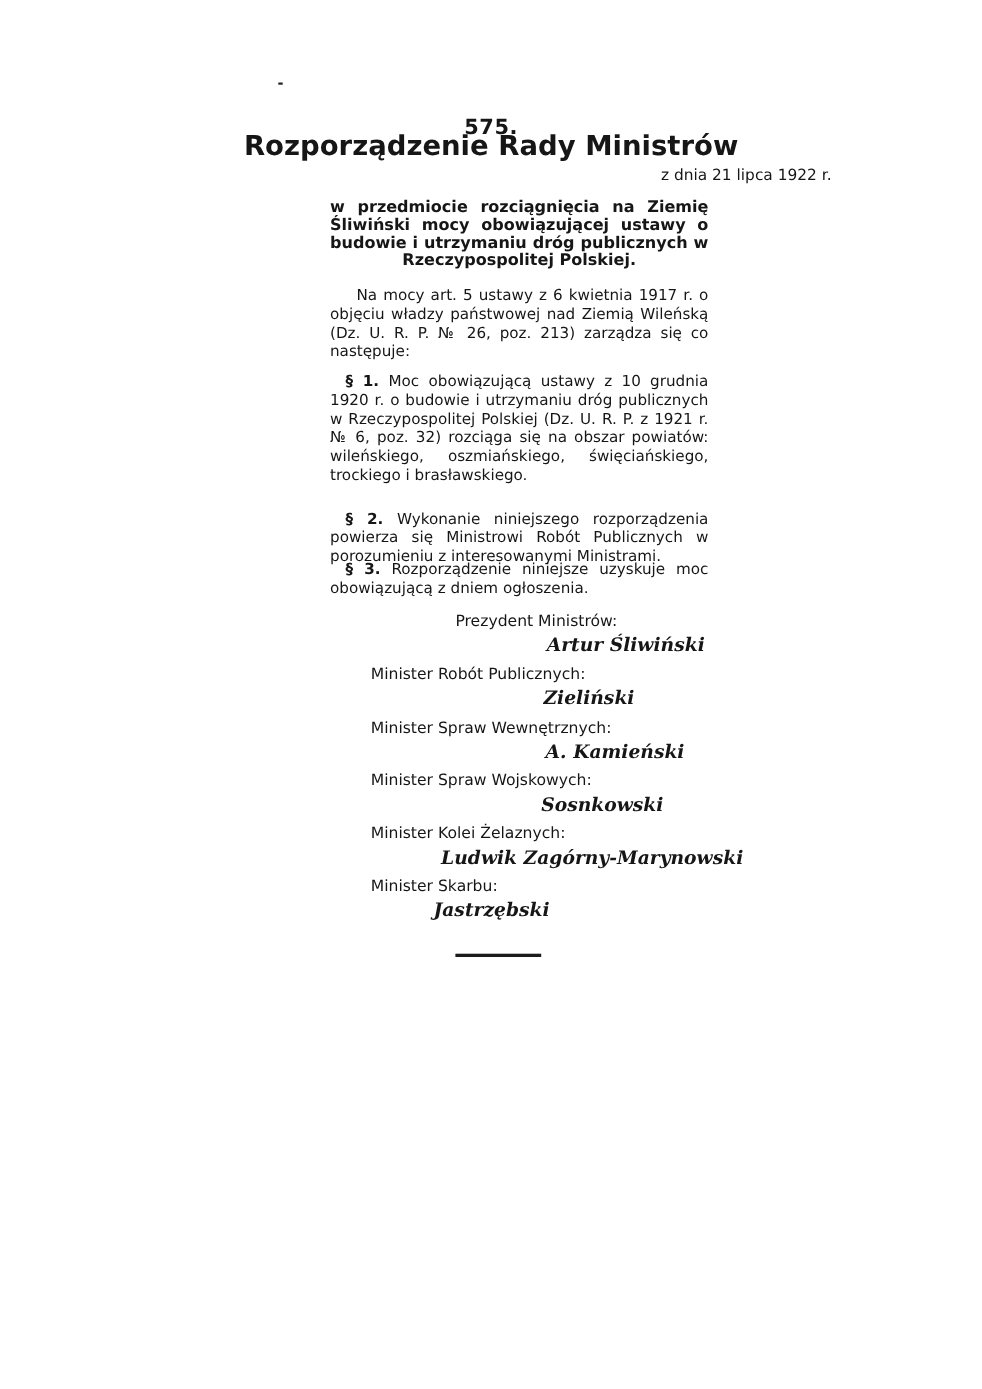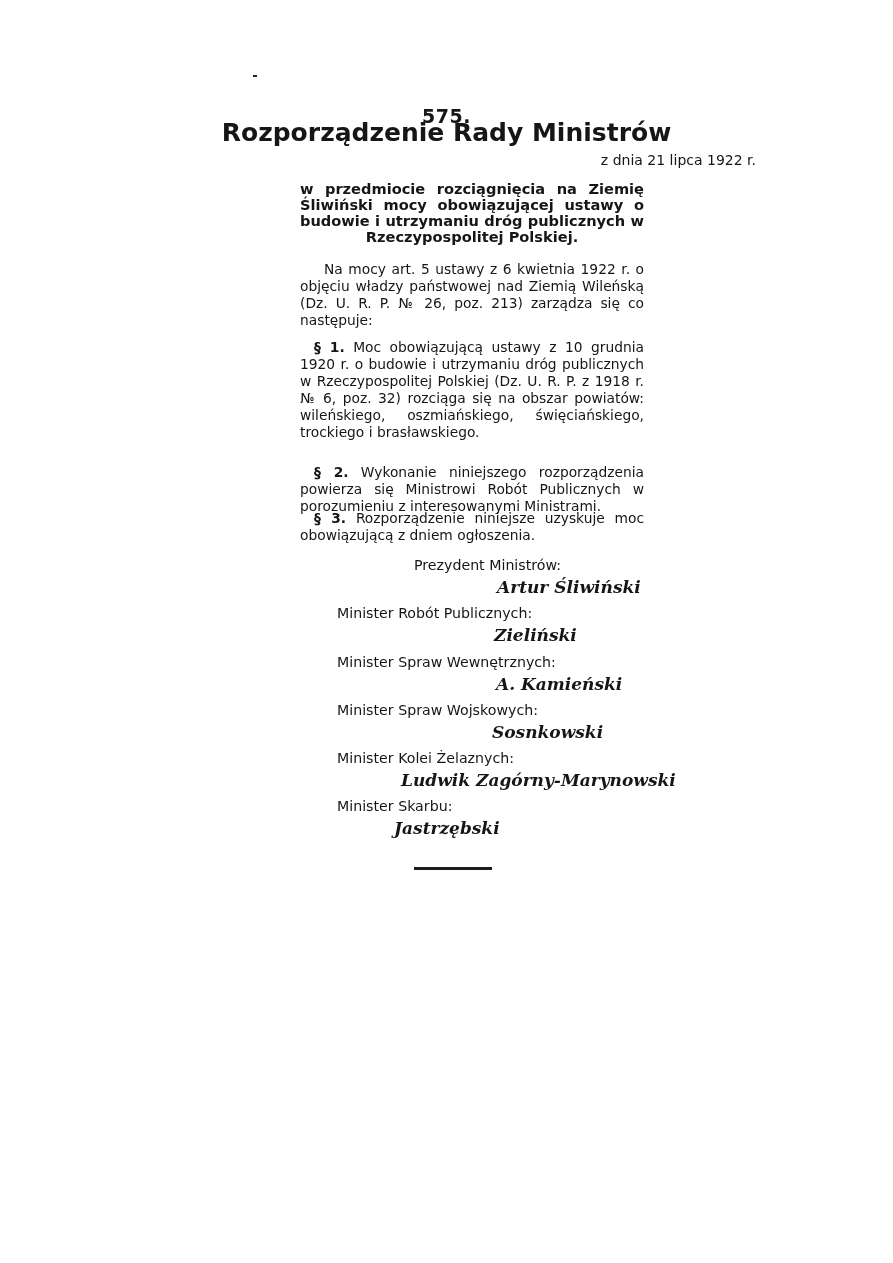--- a/index.html
+++ b/index.html
@@ -53,26 +53,26 @@
 <body>
 
 <div class="speck"></div>
 
 <div class="page-number">575.</div>
 <div class="title">Rozporządzenie Rady Ministrów</div>
 <div class="date">z dnia 21 lipca 1922 r.</div>
 <div class="subject">w przedmiocie rozciągnięcia na Ziemię Śliwiński mocy obowiązującej ustawy o budowie i utrzymaniu dróg publicznych w Rzeczypospolitej Polskiej.</div>
 
 <div class="para p-intro">
-  <span style="display:inline-block;width:24px"></span><span>Na mocy art. 5 ustawy z 6 kwietnia 1922 r. o objęciu władzy państwowej nad Ziemią Wileńską (Dz. U. R. P. № 26, poz. 213) zarządza się co następuje:</span>
+  <span style="display:inline-block;width:24px"></span><span>Na mocy art. 5 ustawy z 6 kwietnia 1917 r. o objęciu władzy państwowej nad Ziemią Wileńską (Dz. U. R. P. № 26, poz. 213) zarządza się co następuje:</span>
 </div>
 
 <div class="para p1">
   <span style="display:inline-block;width:14px"></span><span class="sec">§ 1.</span>
-  <span>Moc obowiązującą ustawy z 10 grudnia 1920 r. o budowie i utrzymaniu dróg publicznych w Rzeczypospolitej Polskiej (Dz. U. R. P. z 1918 r. № 6, poz. 32) rozciąga się na obszar powiatów: wileńskiego, oszmiańskiego, święciańskiego, trockiego i brasławskiego.</span>
+  <span>Moc obowiązującą ustawy z 10 grudnia 1920 r. o budowie i utrzymaniu dróg publicznych w Rzeczypospolitej Polskiej (Dz. U. R. P. z 1921 r. № 6, poz. 32) rozciąga się na obszar powiatów: wileńskiego, oszmiańskiego, święciańskiego, trockiego i brasławskiego.</span>
 </div>
 
 <div class="para p2">
   <span style="display:inline-block;width:14px"></span><span class="sec">§ 2.</span>
   <span>Wykonanie niniejszego rozporządzenia powierza się Ministrowi Robót Publicznych w porozumieniu z interesowanymi Ministrami.</span>
 </div>
 
 <div class="para p3">
   <span style="display:inline-block;width:14px"></span><span class="sec">§ 3.</span>
   <span>Rozporządzenie niniejsze uzyskuje moc obowiązującą z dniem ogłoszenia.</span>

